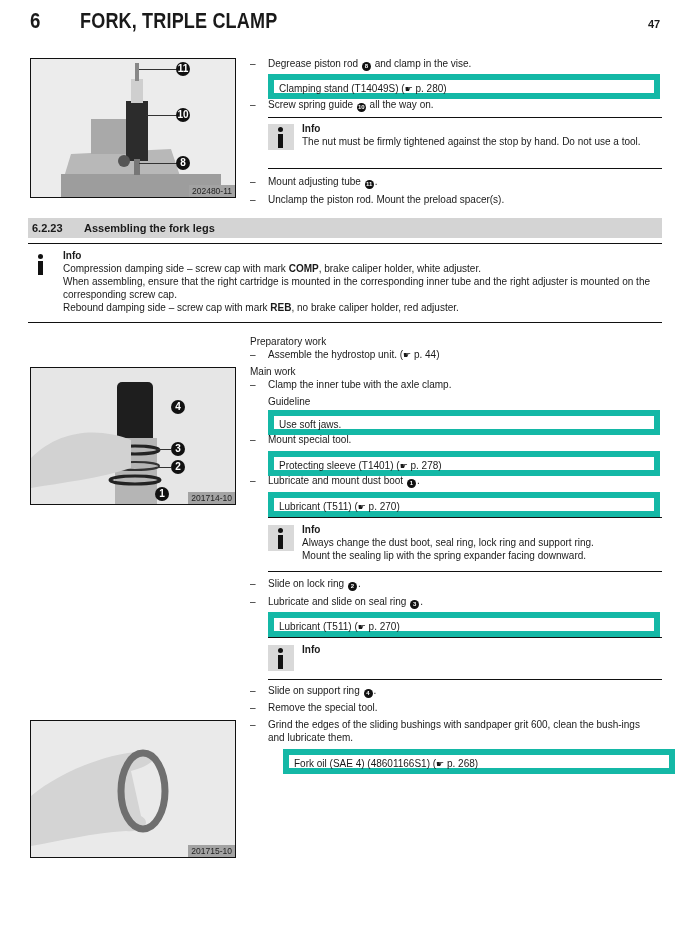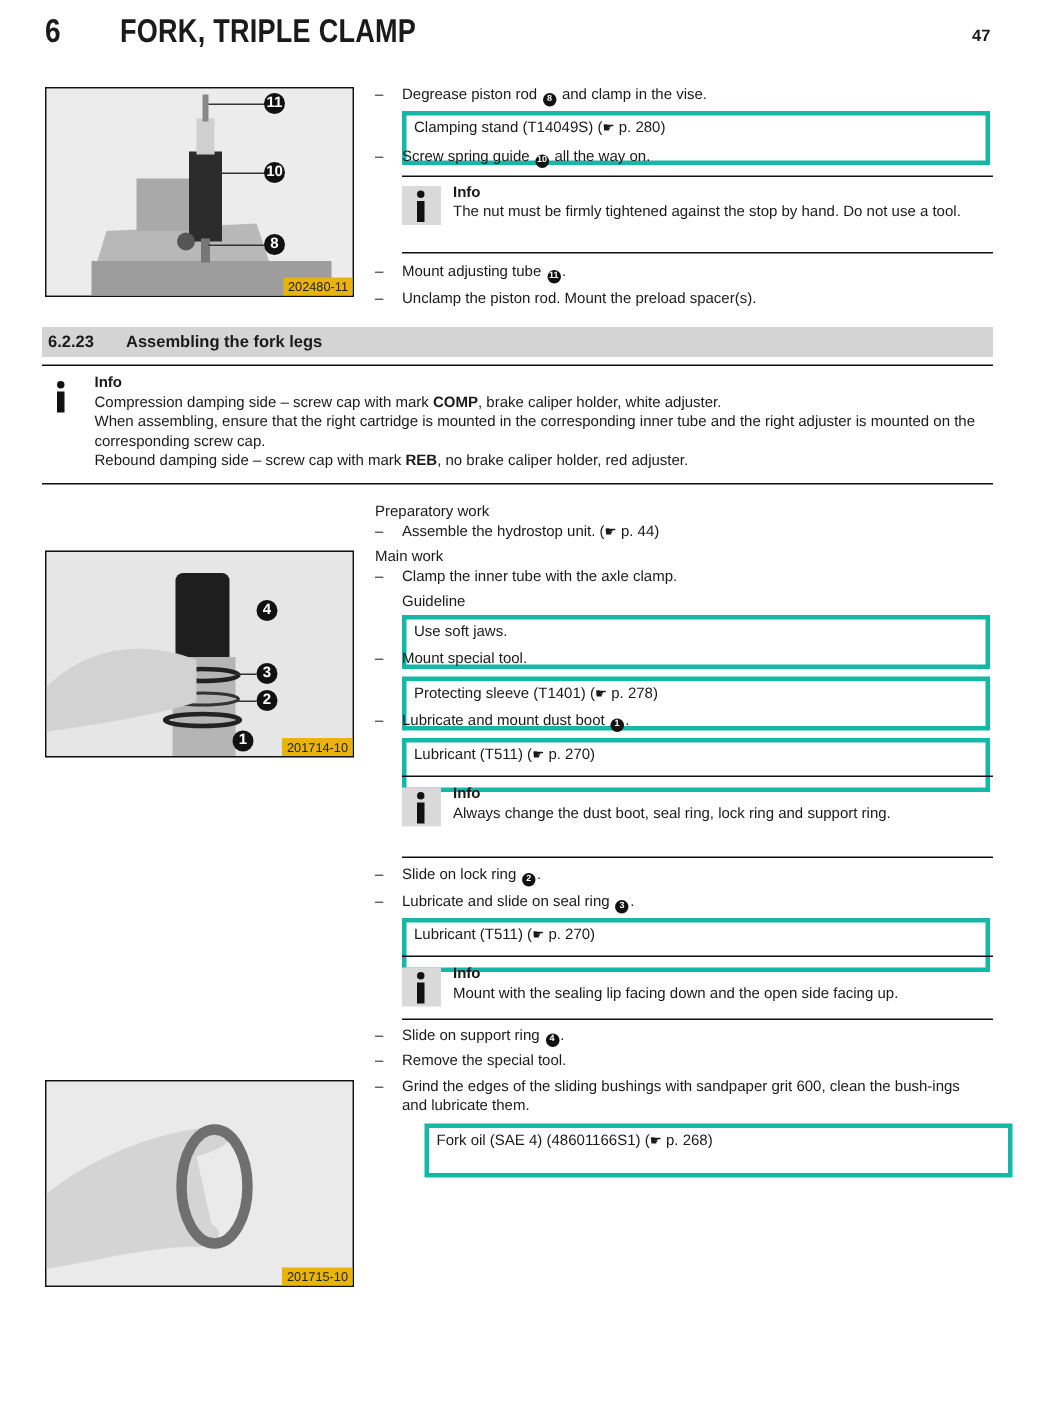--- a/index.html
+++ b/index.html
@@ -17,43 +17,43 @@
   .chapter-title {
     left: 80px; top: 8px; font-size: 22px; font-weight: bold;
     transform: scaleX(0.82); transform-origin: left; letter-spacing: 0.2px;
   }
   .page-num { left: 648px; top: 18px; font-size: 11px; font-weight: bold; text-align: center; }
 
   .photo {
     border: 1px solid #111; background: #e9e9e9; overflow: hidden;
   }
   .photo .code {
-    position: absolute; right: 0; bottom: 0; background: #eab308;
+    position: absolute; right: 0; bottom: 0; background: #a3a3a3;
     font-size: 8.5px; padding: 1px 3px; color: #222;
   }
   .callout {
     position: absolute; width: 14px; height: 14px; border-radius: 50%;
     background: #111; color: #fff; font-size: 10px; font-weight: bold;
     display: flex; align-items: center; justify-content: center; line-height: 1;
   }
   .leader { position: absolute; height: 1px; background: #333; }
 
   .text { font-size: 10px; line-height: 13px; }
   .step { position: absolute; left: 250px; width: 412px; font-size: 10px; line-height: 13px; }
   .step .dash { position: absolute; left: 0; top: 0; }
   .step .body { margin-left: 18px; display: block; }
   .ref {
     display: inline-block; width: 9px; height: 9px; border-radius: 50%;
     background: #111; color: #fff; font-size: 6px; font-weight: bold;
     text-align: center; line-height: 9px; vertical-align: -1px; margin: 0 1px;
   }
   .boxed {
-    position: absolute; left: 268px; width: 392px; border: 3px solid #14b8a6;
+    position: absolute; left: 268px; width: 392px; border: 6px solid #14b8a6;
     font-size: 10px; line-height: 13px; padding: 2px 5px; box-sizing: border-box;
-    height: 36px;
+    height: 25px;
   }
   .hr { position: absolute; height: 1px; background: #111; }
   .info-icon {
     position: absolute; width: 26px; height: 26px; background: #d9d9d9;
   }
   .info-icon .dot { position: absolute; left: 10px; top: 3px; width: 5px; height: 5px; border-radius: 50%; background: #111; }
   .info-icon .bar { position: absolute; left: 10px; top: 10px; width: 5px; height: 14px; background: #111; }
   .info-title { font-weight: bold; font-size: 10px; line-height: 13px; }
   .section-bar {
     position: absolute; left: 28px; top: 218px; width: 634px; height: 20px;
@@ -186,41 +186,41 @@
   <span>Lubricant (T511) (</span><span class="ptr">☛</span><a> p. 270)</a>
 </div>
 <div class="hr" style="left:268px;top:517px;width:394px;"></div>
 <div class="info-icon" style="left:268px;top:525px;">
     <div class="dot"></div>
     <div class="bar"></div>
   </div>
 <div class="abs" style="left:302px;top:523px;width:358px;">
   <div class="info-title">Info</div>
   <div class="text">Always change the dust boot, seal ring, lock ring and support ring.</div>
+  <div class="text">Mount the sealing lip with the spring expander facing downward.</div>
 </div>
 <div class="hr" style="left:268px;top:571px;width:394px;"></div>
 <div class="step" style="top:577px;">
   <span class="dash">–</span>
   <span class="body"><span>Slide on lock ring</span> <span class="ref">2</span><span>.</span></span>
 </div>
 <div class="step" style="top:595px;">
   <span class="dash">–</span>
   <span class="body"><span>Lubricate and slide on seal ring</span> <span class="ref">3</span><span>.</span></span>
 </div>
 <div class="boxed" style="top:612px;">
   <span>Lubricant (T511) (</span><span class="ptr">☛</span><a> p. 270)</a>
 </div>
 <div class="hr" style="left:268px;top:637px;width:394px;"></div>
 <div class="info-icon" style="left:268px;top:645px;">
     <div class="dot"></div>
     <div class="bar"></div>
   </div>
 <div class="abs" style="left:302px;top:643px;width:358px;">
   <div class="info-title">Info</div>
-  <div class="text">Mount with the sealing lip facing down and the open side facing up.</div>
 </div>
 <div class="hr" style="left:268px;top:679px;width:394px;"></div>
 <div class="step" style="top:684px;">
   <span class="dash">–</span>
   <span class="body"><span>Slide on support ring</span> <span class="ref">4</span><span>.</span></span>
 </div>
 <div class="step" style="top:701px;">
   <span class="dash">–</span>
     <span class="body">Remove the special tool.</span>
 </div>

